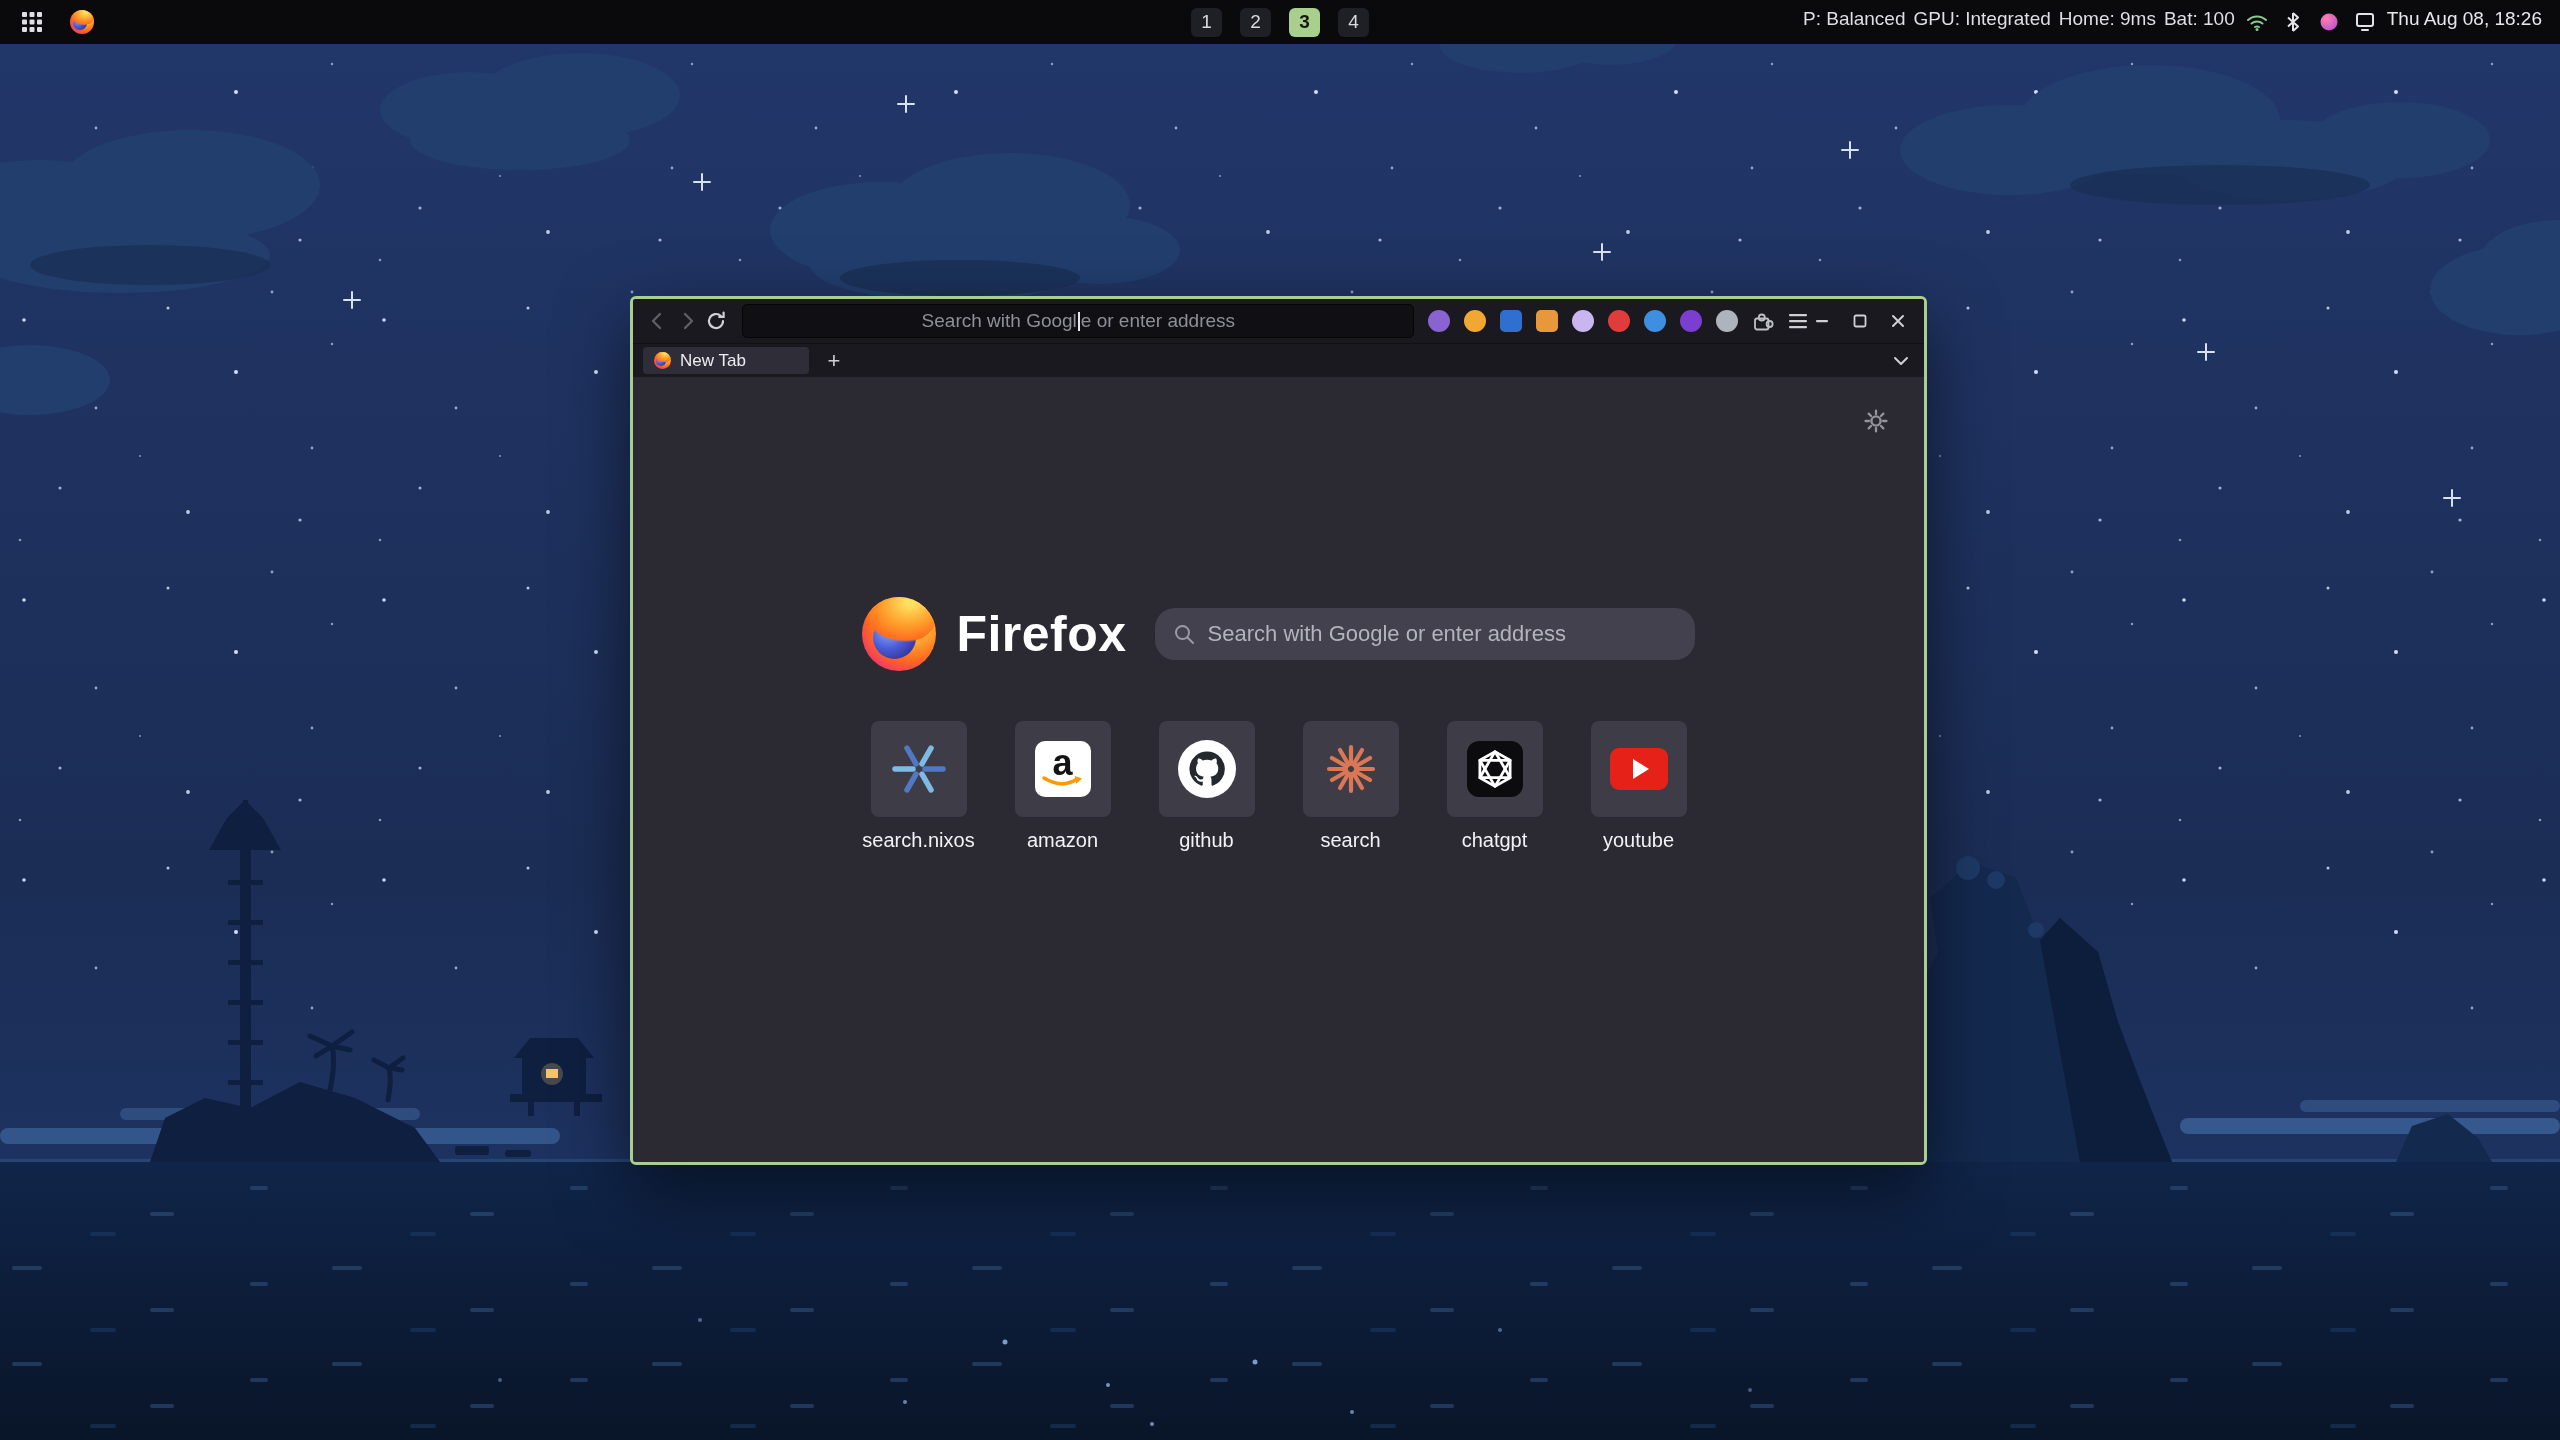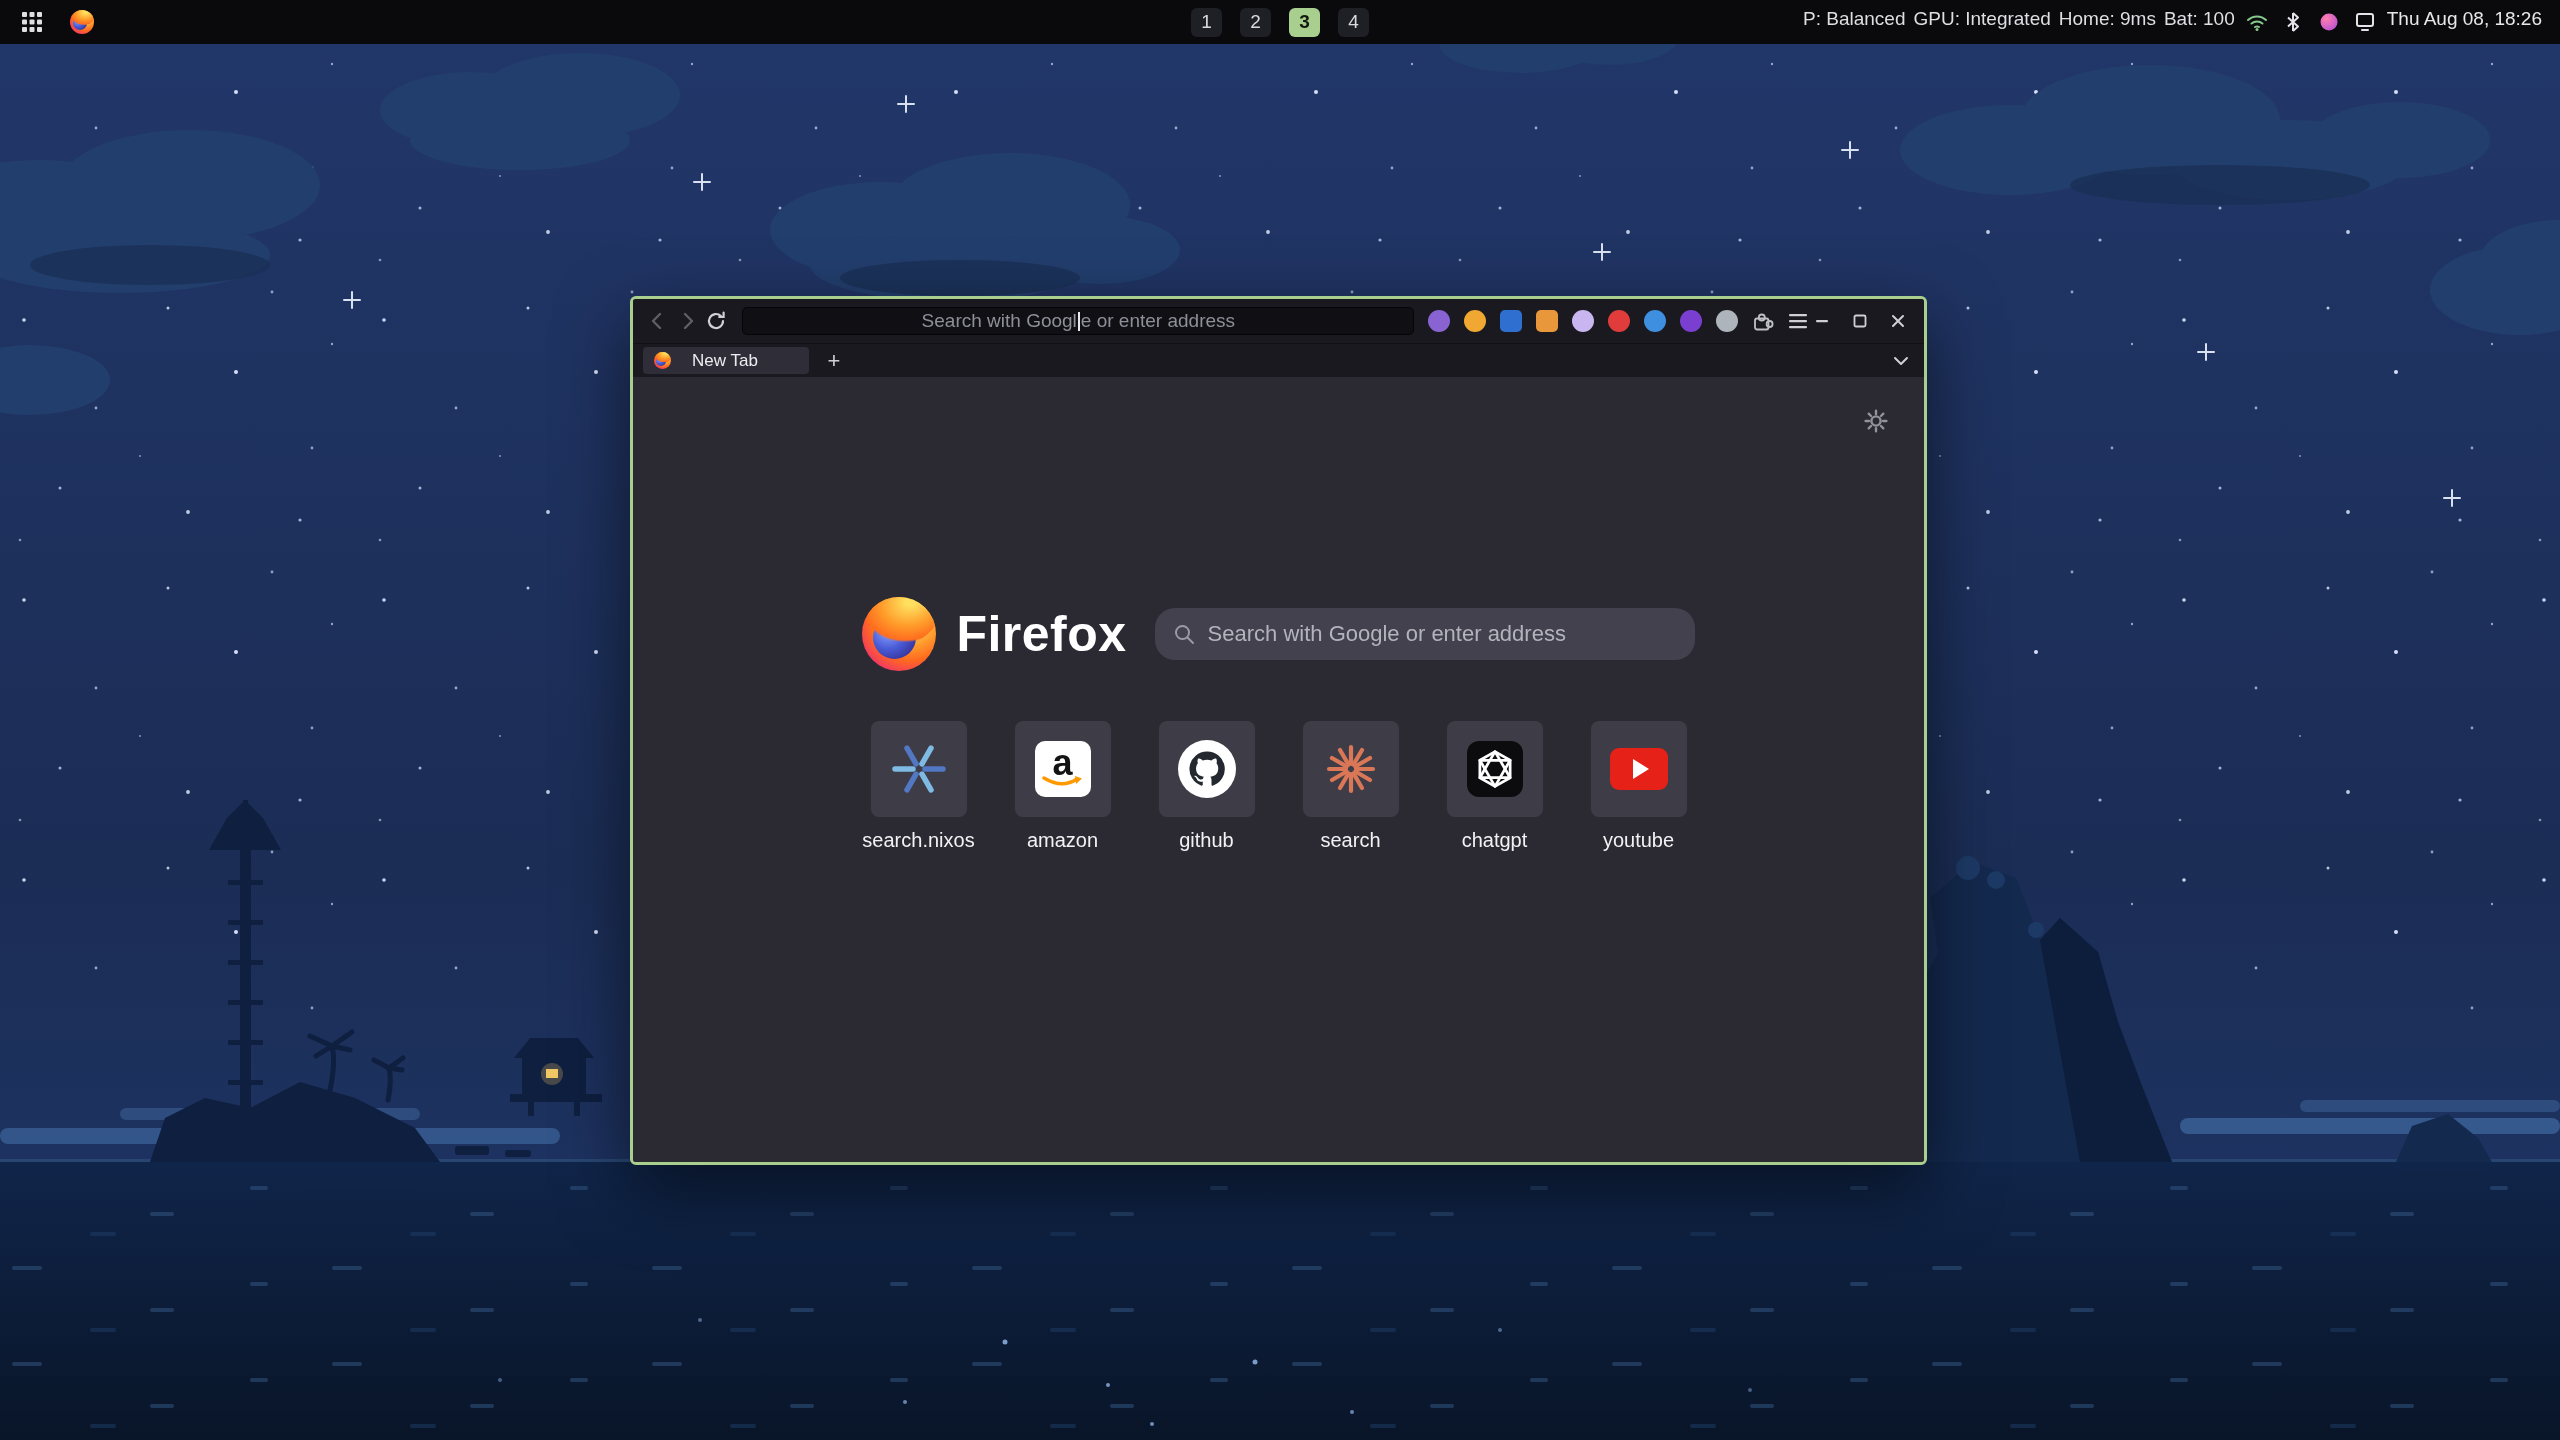--- a/index.html
+++ b/index.html
@@ -36,38 +36,38 @@
   .fxlogo.sm  { width:17px; height:17px; }
   .fxlogo.lg  { width:74px; height:74px; }
 
   
   .window { position:absolute; left:630px; top:296px; width:1297px; height:869px; z-index:4;
             border:3px solid #a8cf8e; border-radius:6px; background:#2b2a33;
             box-shadow:0 24px 70px rgba(0,0,0,.55); }
   .toolbar { display:flex; align-items:center; height:44px; background:#1a191f;
              padding:0 14px 0 10px; border-radius:3px 3px 0 0; }
   .nav-btn { width:32px; height:32px; display:flex; align-items:center; justify-content:center; cursor:pointer; }
-  .urlbar { flex:0 0 672px; height:28px; margin-left:12px; background:#0f0f14;
+  .urlbar { flex:0 0 672px; height:34px; margin-left:12px; background:#0f0f14;
             border:1px solid #050508; border-radius:5px; display:flex; align-items:center;
             justify-content:center; font-size:19px; color:#8f8f99; cursor:text; }
   .caret { display:inline-block; width:2px; height:19px; background:#e8e8ee; margin:0 1px;
            vertical-align:middle; animation:blink 1.2s steps(1) infinite; }
   @keyframes blink { 50% { opacity:0; } }
   .ext-row { display:flex; align-items:center; gap:14px; margin-left:14px; }
   .ext { width:22px; height:22px; border-radius:50%; cursor:pointer; }
   .ext.sq { border-radius:5px; }
   .tool-ic { width:26px; height:26px; display:flex; align-items:center; justify-content:center;
              margin-left:12px; cursor:pointer; }
   .win-controls { margin-left:auto; display:flex; align-items:center; gap:14px; }
   .win-btn { width:24px; height:24px; display:flex; align-items:center; justify-content:center; cursor:pointer; }
 
   .tabstrip { display:flex; align-items:center; height:34px; background:#1a191f;
               border-top:1px solid #101015; padding:0 10px; }
   .tab { height:27px; width:166px; background:#2f2e38; border-radius:4px; display:flex;
-         align-items:center; gap:21px; padding:0 11px; font-size:17px; color:#ececf0; cursor:pointer; }
+         align-items:center; gap:9px; padding:0 11px; font-size:17px; color:#ececf0; cursor:pointer; }
   .newtab-btn { margin-left:12px; width:26px; height:26px; display:flex; align-items:center;
                 justify-content:center; font-size:22px; color:#cfcfd4; cursor:pointer; border-radius:4px; }
   .tab-chevron { margin-left:auto; width:26px; height:26px; display:flex; align-items:center;
                  justify-content:center; cursor:pointer; }
 
   .content { position:relative; height:785px; background:#2b2a33; border-radius:0 0 3px 3px;padding-left:14px; }
   .gear { position:absolute; top:32px; right:36px; cursor:pointer; }
 
   .hero { position:absolute; top:220px; left:0; right:0; display:flex; align-items:center; justify-content:center; }
   .brand { font-size:50px; font-weight:600; color:#ffffff; letter-spacing:.5px; margin-left:20px; }

